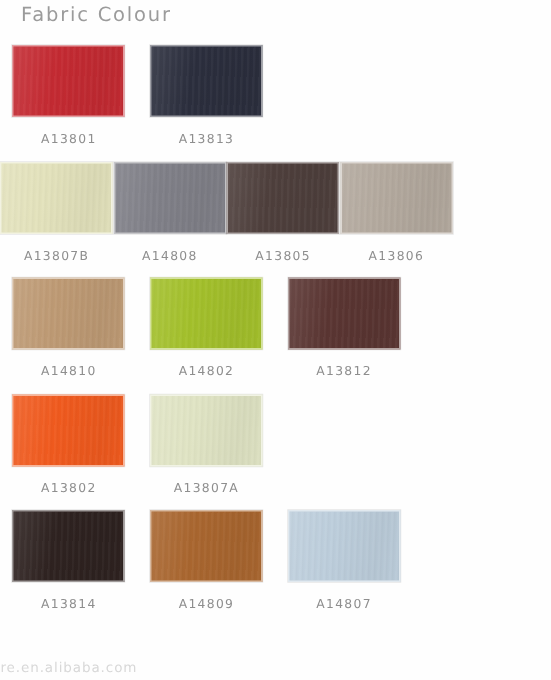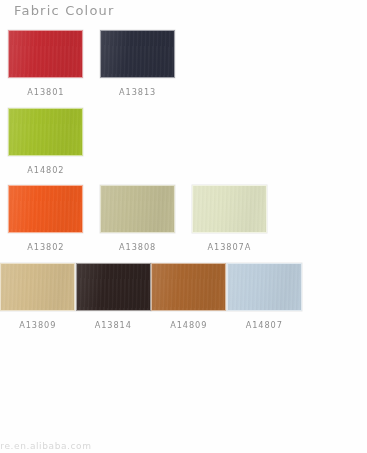--- a/index.html
+++ b/index.html
@@ -103,59 +103,85 @@
         <div class="code">A13801</div>
       </div>
       <div class="cell">
         <div class="swatch" style="background-color: rgb(43, 46, 61);">
             <span class="tex"></span>
           </div>
         <div class="code">A13813</div>
       </div>
     </div>
 
-
-    <div class="row">
+    <div class="row">
+      <div class="cell">
+        <div class="swatch" style="background-color: rgb(227, 226, 188);">
+            <span class="tex"></span>
+          </div>
+        <div class="code">A13807B</div>
+      </div>
+      <div class="cell">
+        <div class="swatch" style="background-color: rgb(128, 128, 136);">
+            <span class="tex"></span>
+          </div>
+        <div class="code">A14808</div>
+      </div>
+      <div class="cell">
+        <div class="swatch" style="background-color: rgb(78, 63, 60);">
+            <span class="tex"></span>
+          </div>
+        <div class="code">A13805</div>
+      </div>
+      <div class="cell">
+        <div class="swatch" style="background-color: rgb(179, 169, 158);">
+            <span class="tex"></span>
+          </div>
+        <div class="code">A13806</div>
+      </div>
+    </div>
+
+    <div class="row">
+      <div class="cell">
+        <div class="swatch" style="background-color: rgb(190, 154, 116);">
+            <span class="tex"></span>
+          </div>
+        <div class="code">A14810</div>
+      </div>
       <div class="cell">
         <div class="swatch" style="background-color: rgb(163, 192, 43);">
             <span class="tex"></span>
           </div>
         <div class="code">A14802</div>
       </div>
+      <div class="cell">
+        <div class="swatch" style="background-color: rgb(90, 53, 50);">
+            <span class="tex"></span>
+          </div>
+        <div class="code">A13812</div>
+      </div>
     </div>
 
     <div class="row">
       <div class="cell">
         <div class="swatch" style="background-color: rgb(240, 90, 30);">
             <span class="tex"></span>
           </div>
         <div class="code">A13802</div>
       </div>
       <div class="cell">
-        <div class="swatch" style="background-color: rgb(194, 190, 149);">
-            <span class="tex"></span>
-          </div>
-        <div class="code">A13808</div>
-      </div>
-      <div class="cell">
         <div class="swatch" style="background-color: rgb(224, 228, 196);">
             <span class="tex"></span>
           </div>
         <div class="code">A13807A</div>
       </div>
     </div>
 
     <div class="row">
       <div class="cell">
-        <div class="swatch" style="background-color: rgb(211, 188, 140);">
-            <span class="tex"></span>
-          </div>
-        <div class="code">A13809</div>
-      </div>
-      <div class="cell">
         <div class="swatch" style="background-color: rgb(46, 34, 32);">
             <span class="tex"></span>
           </div>
         <div class="code">A13814</div>
       </div>
       <div class="cell">
         <div class="swatch" style="background-color: rgb(169, 102, 47);">
             <span class="tex"></span>
           </div>
         <div class="code">A14809</div>

